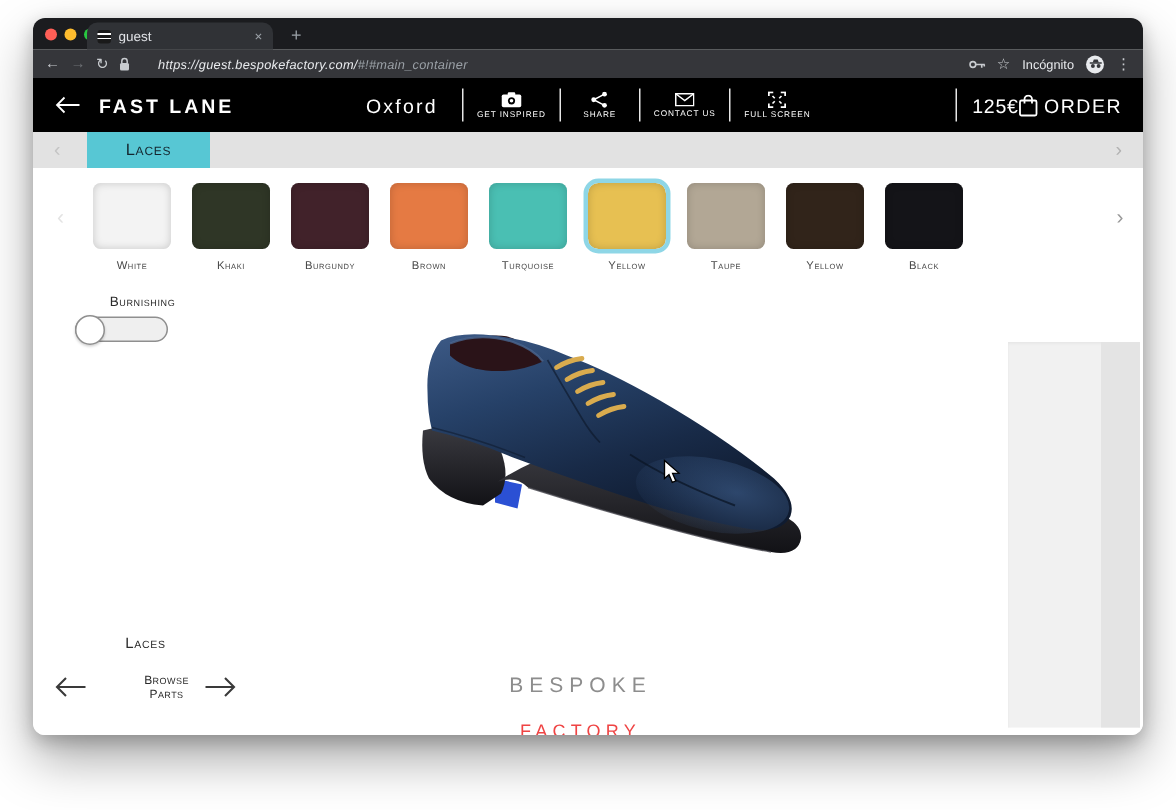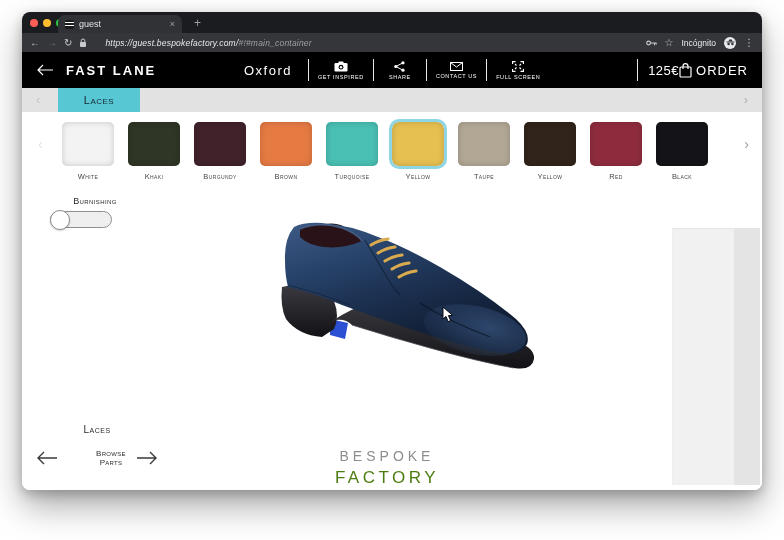--- a/index.html
+++ b/index.html
@@ -85,21 +85,21 @@
   .cursor { position:absolute; left:420px; top:116px; }
 
   .part-nav { position:absolute; left:14px; top:234px; width:122px; text-align:center; }
   .pn-part { font-variant:small-caps; font-size:10px; color:#2b2b2b; letter-spacing:.5px; }
   .pn-row { margin-top:14px; display:flex; align-items:center; justify-content:space-between; }
   .pn-label { font-variant:small-caps; font-size:8px; color:#2b2b2b; letter-spacing:.3px;margin-left:28px; }
   .pn-arrow { cursor:pointer; display:flex; }
 
   .watermark { position:absolute; left:290px; top:258px; width:150px; text-align:center; color:#8d8d8d; }
   .wm1 { font-size:14px; letter-spacing:4px; }
-  .wm2 { font-size:17px; letter-spacing:3.5px; margin-top:4px; color:#4d7c0f; }
+  .wm2 { font-size:12px; letter-spacing:3.5px; margin-top:16px; color:#ef4444; }
 
   .right-panel { position:absolute; right:2px; top:38px; width:88px; height:257px;
                  background:#f1f1f1; box-shadow:inset 0 1px 2px rgba(0,0,0,.05); }
   .right-scrollbar { position:absolute; right:0; top:0; width:26px; height:100%; background:#e4e4e4; }
 </style>
 </head>
 <body>
 
 <div class="window">
 
@@ -239,24 +239,20 @@
           <div class="chip" style="background: rgb(231, 192, 82);"></div>
           <div class="sw-label">Yellow</div>
         </div>
       <div class="swatch">
           <div class="chip" style="background: rgb(178, 167, 149);"></div>
           <div class="sw-label">Taupe</div>
         </div>
       <div class="swatch">
           <div class="chip" style="background: rgb(49, 36, 26);"></div>
           <div class="sw-label">Yellow</div>
-        </div>
-      <div class="swatch">
-          <div class="chip" style="background: rgb(142, 44, 61);"></div>
-          <div class="sw-label">Red</div>
         </div>
       <div class="swatch">
           <div class="chip" style="background: rgb(20, 20, 24);"></div>
           <div class="sw-label">Black</div>
         </div>
     </div>
     <span class="sw-chev sw-chev-r">›</span>
   </div>
 
   <div class="stage">

